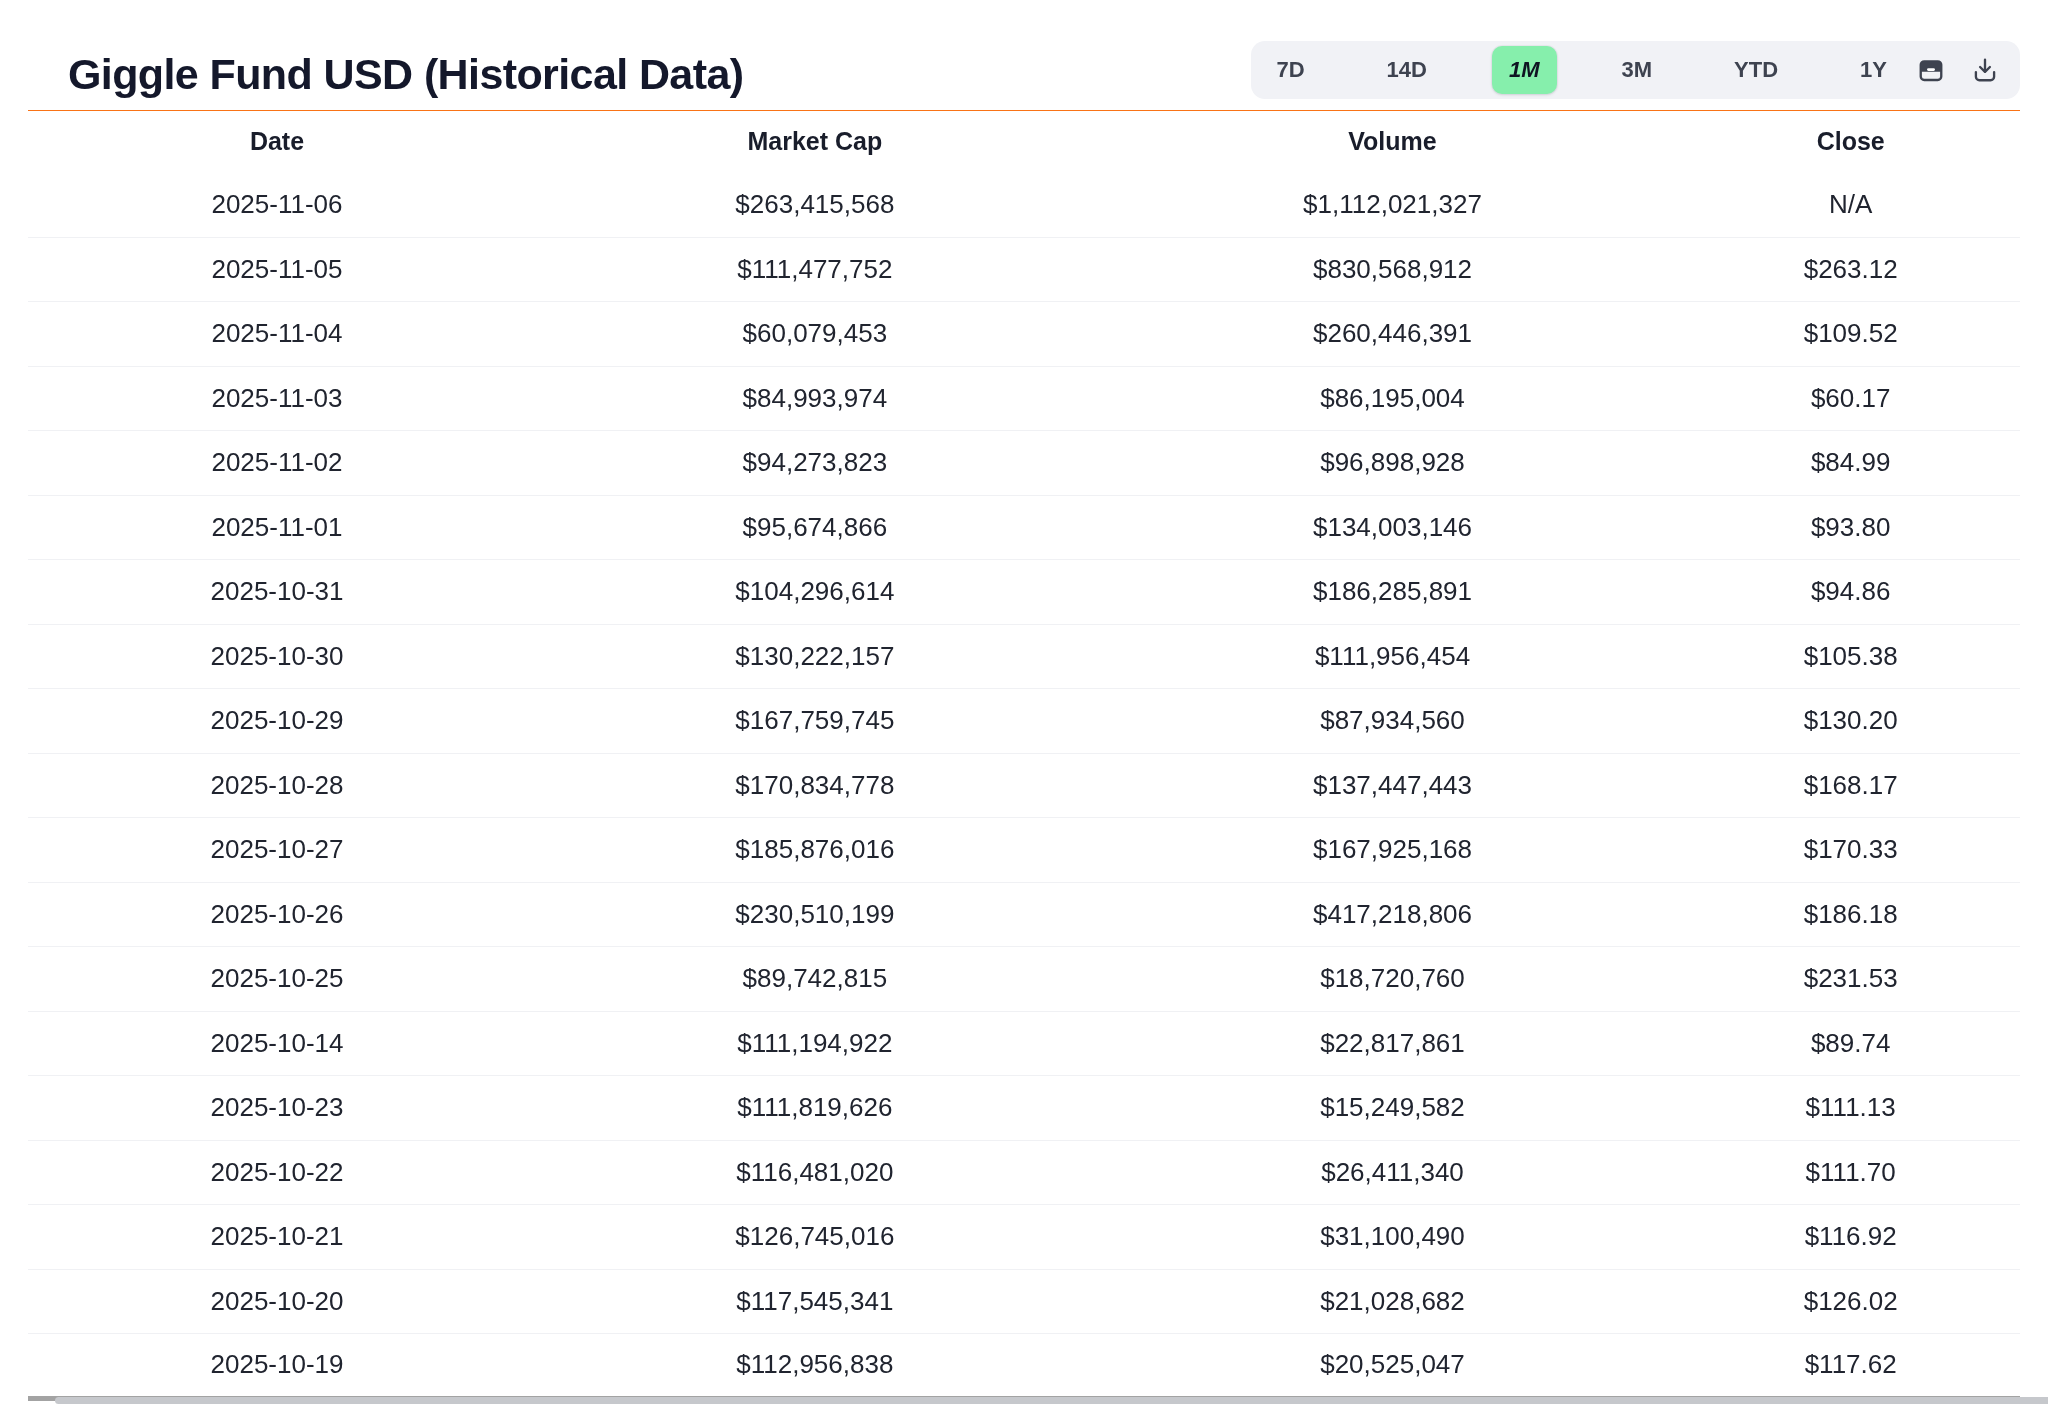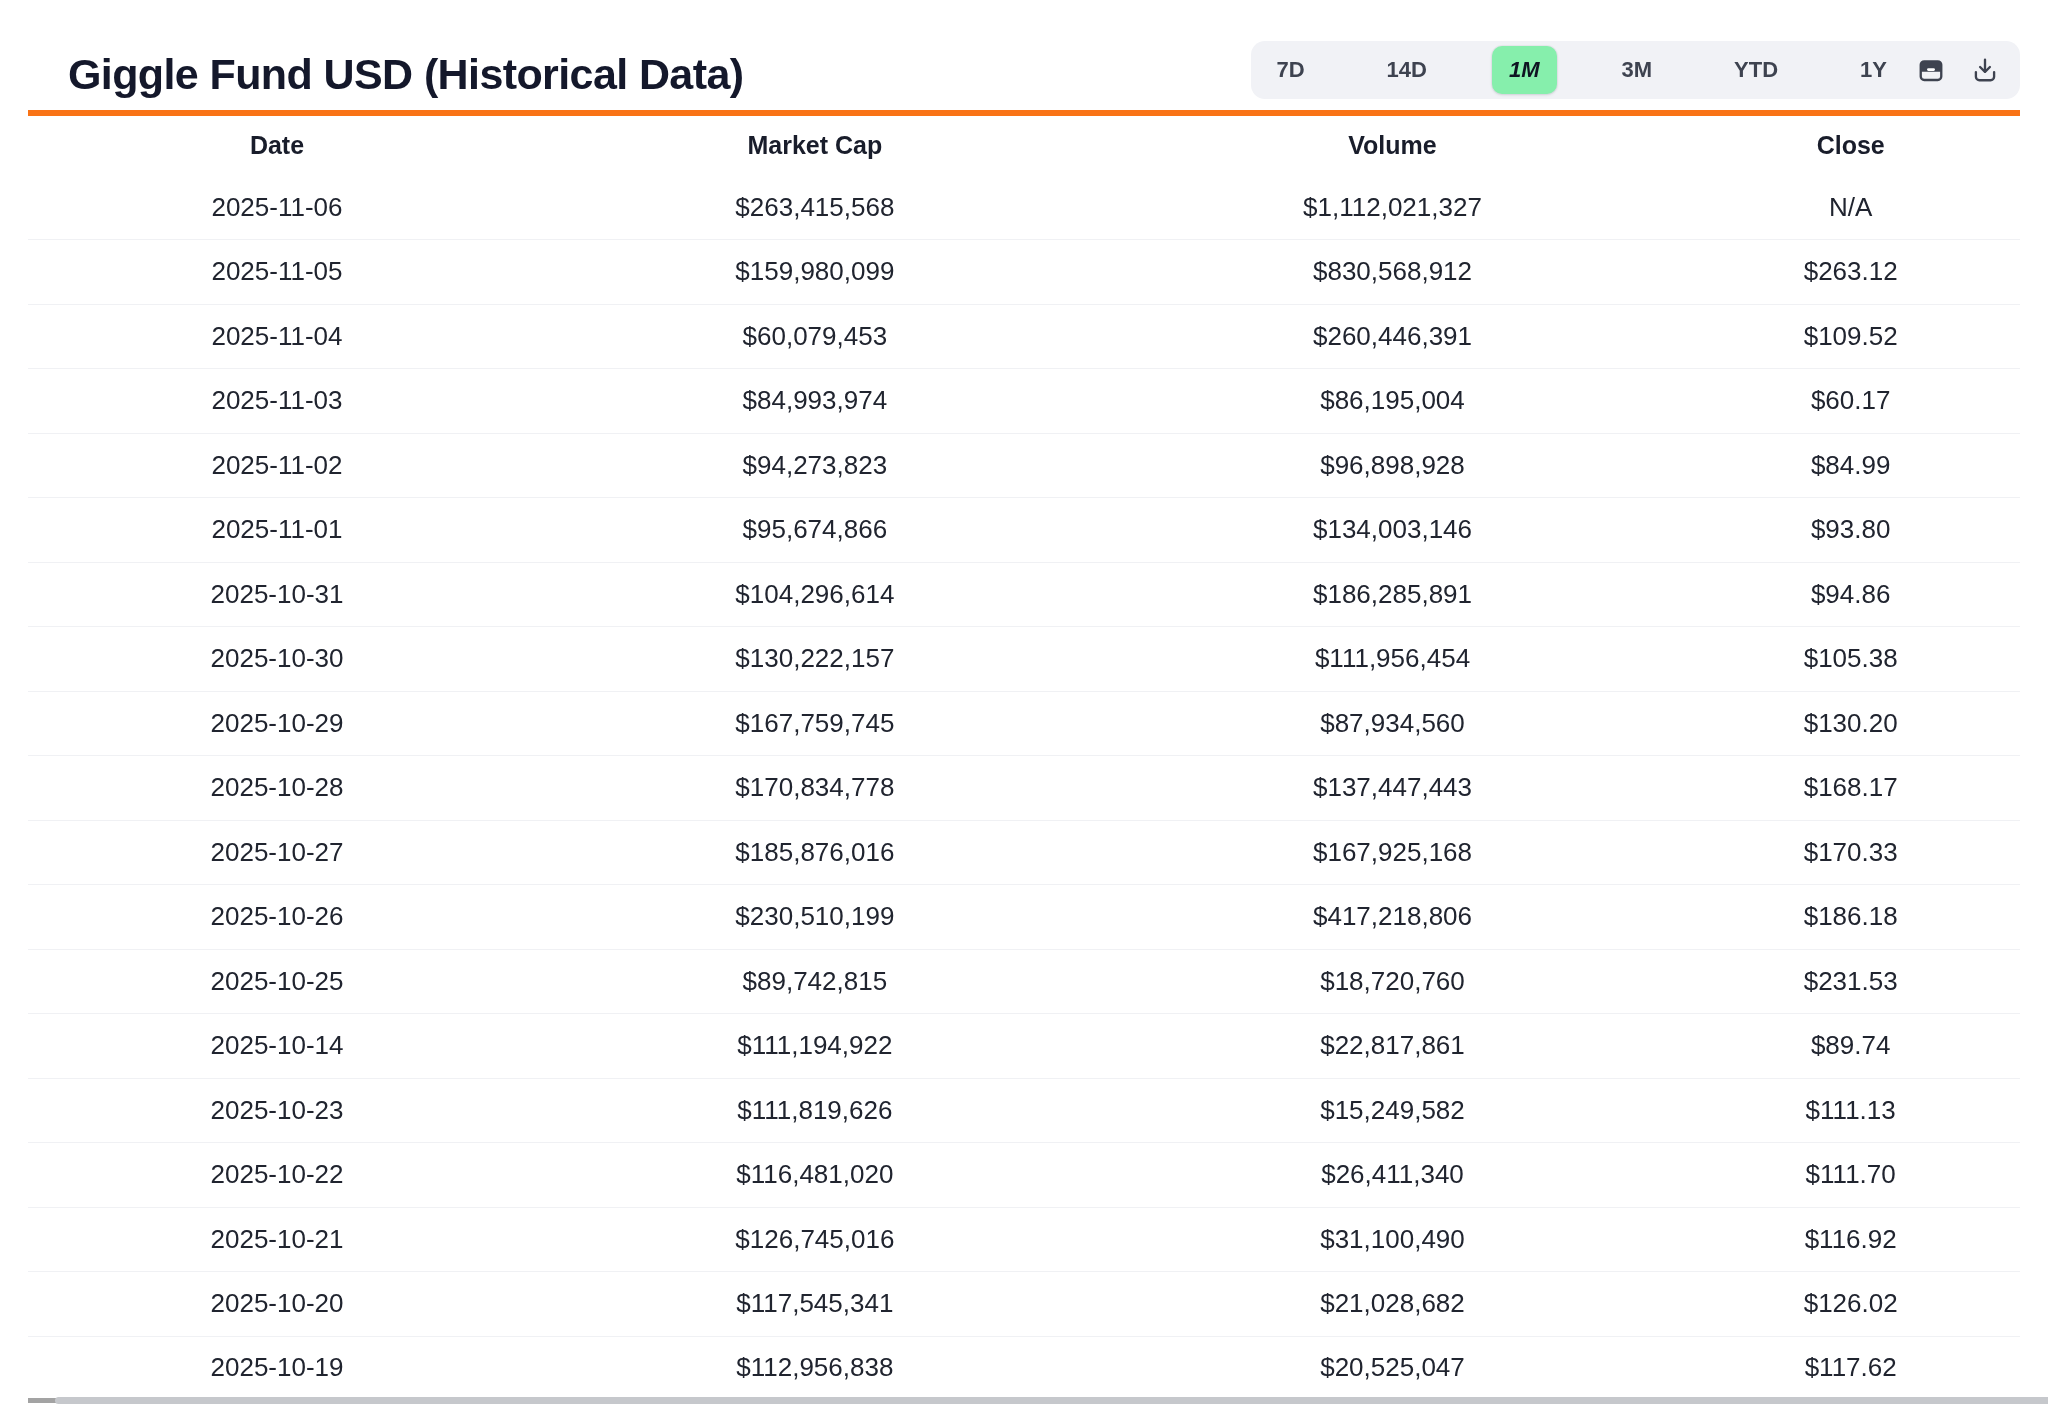--- a/index.html
+++ b/index.html
@@ -65,21 +65,21 @@
     cursor: pointer;
   }
   .icon-btn svg { display: block; }
   .table-wrap { margin: 0 28px; }
   table {
     width: 100%;
     border-collapse: collapse;
     table-layout: fixed;
   }
   thead tr {
-    border-top: 6px solid #f97316;
+    border-top: 1px solid #f97316;
     height: 62px;
   }
   th {
     font-size: 25px;
     font-weight: 700;
     color: #191d2b;
     text-align: center;
     padding: 0;
   }
   tbody tr { height: 64.5px; }
@@ -158,21 +158,21 @@
     </thead>
     <tbody>
         <tr>
           <td>2025-11-06</td>
           <td>$263,415,568</td>
           <td>$1,112,021,327</td>
           <td>N/A</td>
         </tr>
         <tr>
           <td>2025-11-05</td>
-          <td>$159,980,099</td>
+          <td>$111,477,752</td>
           <td>$830,568,912</td>
           <td>$263.12</td>
         </tr>
         <tr>
           <td>2025-11-04</td>
           <td>$60,079,453</td>
           <td>$260,446,391</td>
           <td>$109.52</td>
         </tr>
         <tr>

